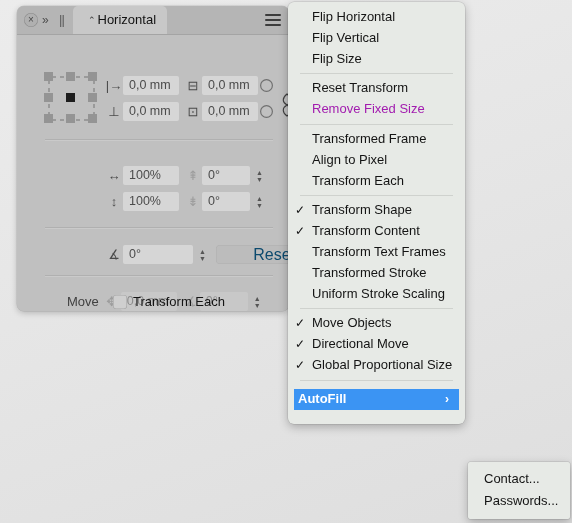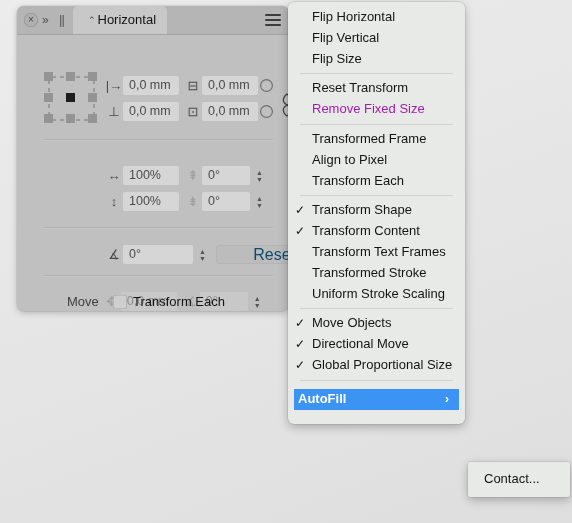--- a/index.html
+++ b/index.html
@@ -440,13 +440,14 @@
     <div class="msep"></div>
     <div class="mi"><span class="tick">✓</span><span>Move Objects</span></div>
     <div class="mi"><span class="tick">✓</span><span>Directional Move</span></div>
     <div class="mi"><span class="tick">✓</span><span>Global Proportional Size</span></div>
     <div class="msep"></div>
     <div class="mi selected"><span>AutoFill</span><span class="submarker">›</span></div>
   </div>
 
 <div id="submenu">
     <div class="mi"><span>Contact...</span></div>
+    <div class="mi"><span>Passwords...</span></div>
   </div>
 
 </body></html>

